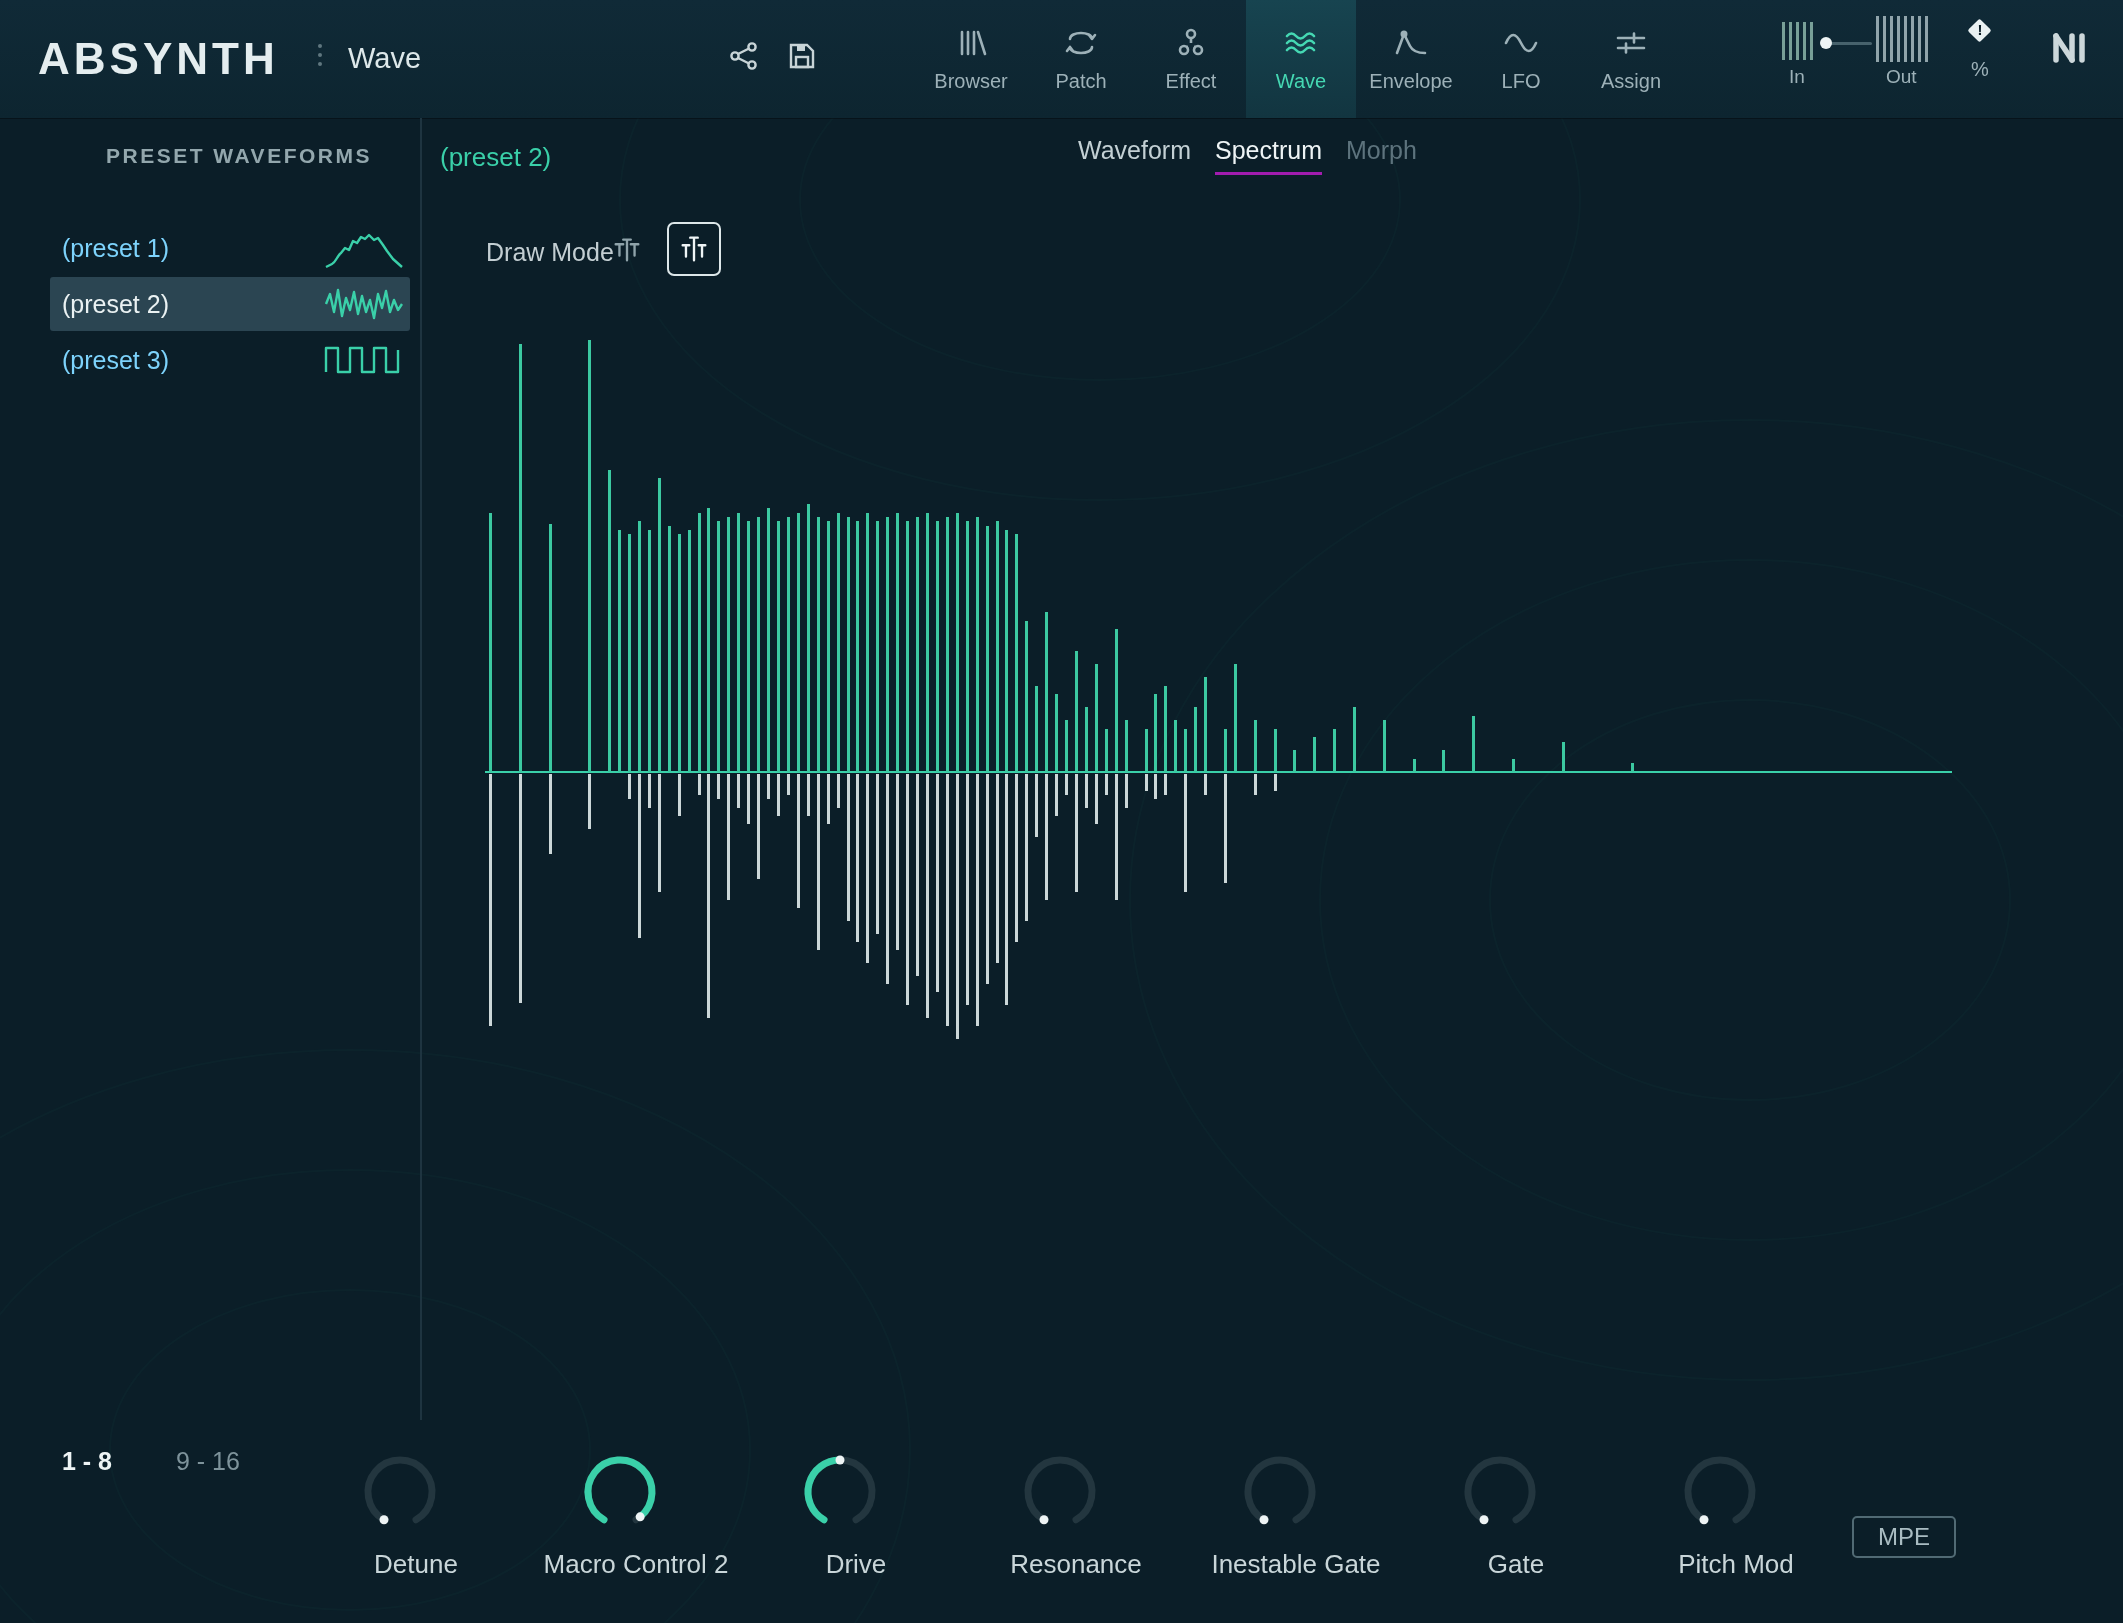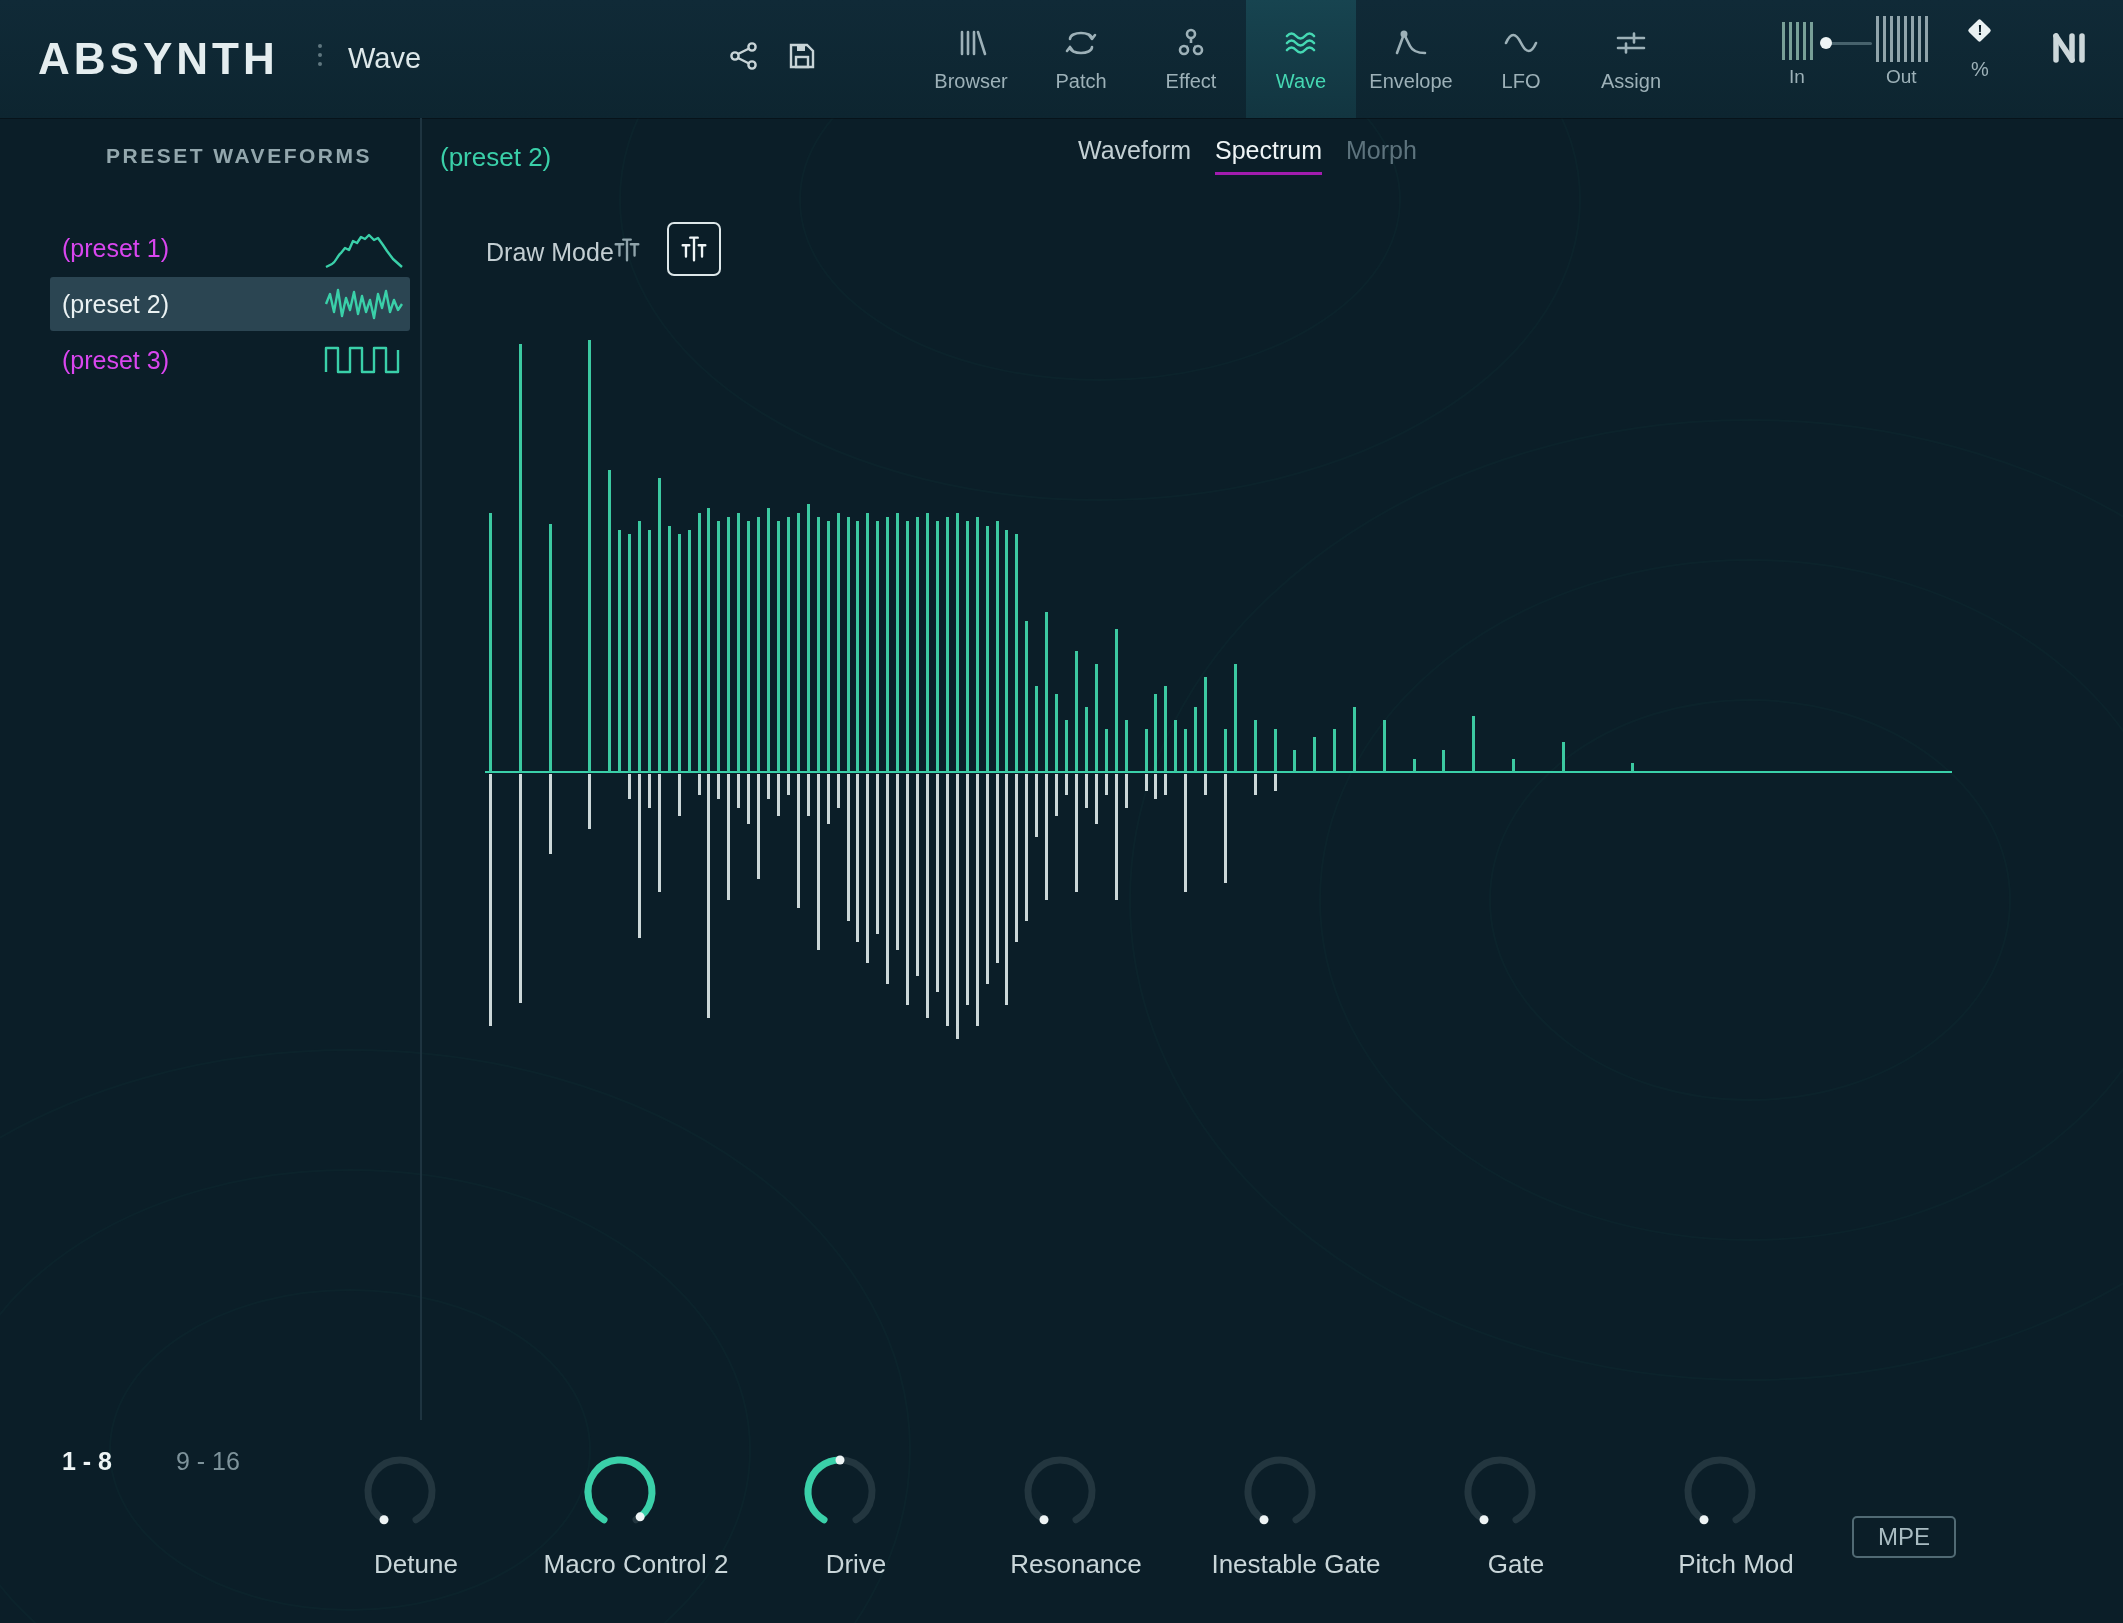--- a/index.html
+++ b/index.html
@@ -40,21 +40,21 @@
   #cpu-diamond .excl{position:absolute;left:0;top:3px;width:26px;text-align:center;font-size:15px;font-weight:bold;color:#0b1d26;}
   #cpu-label{margin-top:14px;font-size:20px;color:#9db1b8;}
   #ni-logo{position:absolute;left:2042px;top:22px;cursor:pointer;}
 
   
   #sidebar-header{position:absolute;left:106px;top:144px;font-size:21px;font-weight:bold;
                   letter-spacing:2.5px;color:#93a7ad;}
   .preset-row{position:absolute;left:50px;width:360px;height:54px;display:flex;align-items:center;
               justify-content:space-between;padding:0 6px 0 12px;box-sizing:border-box;border-radius:3px;cursor:pointer;}
   .preset-row.selected{background:#2b4552;}
-  .preset-label{font-size:25px;color:#d946ef;}
+  .preset-label{font-size:25px;color:#7dd3fc;}
   .preset-row.selected .preset-label{color:#eaf1f2;}
   .preset-thumb{width:80px;height:46px;display:flex;align-items:center;}
   #divider-v{position:absolute;left:420px;top:118px;width:2px;height:1302px;background:#1e3440;}
 
   
   #main-preset-label{position:absolute;left:440px;top:142px;font-size:26px;color:#3ad0a9;}
   #view-tabs{position:absolute;left:1078px;top:136px;display:flex;gap:24px;align-items:baseline;}
   .view-tab{font-size:25px;color:#c3d0d4;cursor:pointer;padding-bottom:7px;}
   .view-tab.active{color:#eef4f5;border-bottom:3px solid #a21caf;}
   .view-tab.disabled{color:#5d737d;cursor:default;}

